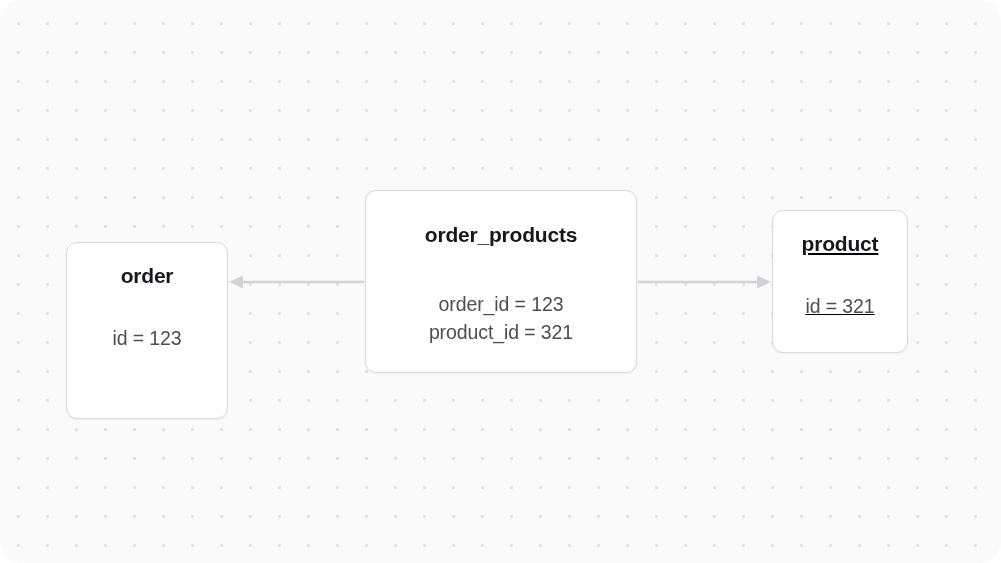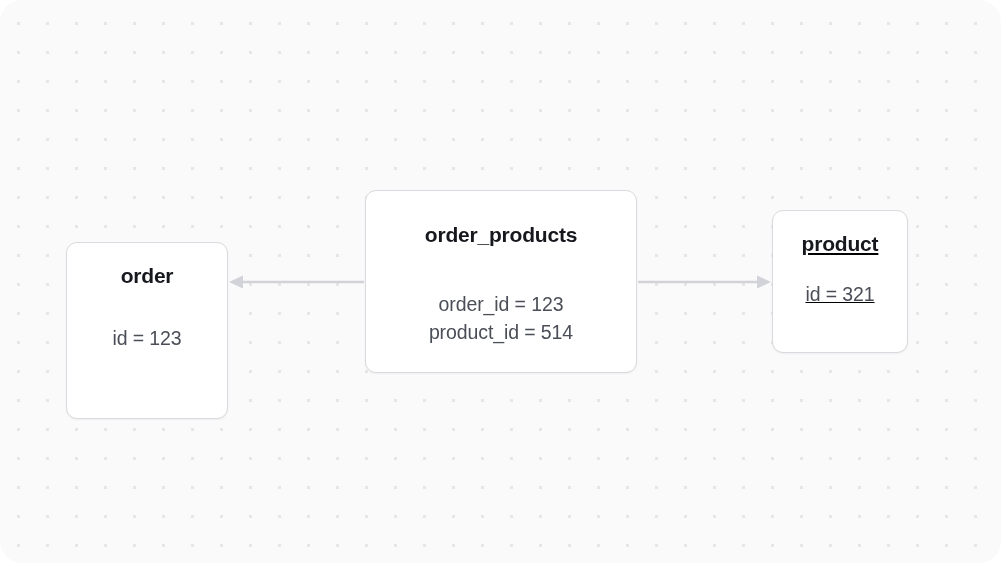--- a/index.html
+++ b/index.html
@@ -95,21 +95,21 @@
 
   
   #node-product {
     left: 772px;
     top: 210px;
     width: 136px;
     height: 143px;
     padding-top: 21px;
     text-decoration: underline;
   }
-  #node-product .node-fields { margin-top: 24px; }
+  #node-product .node-fields { margin-top: 36px; }
 </style>
 </head>
 <body>
 
 <div id="canvas">
 
   <svg class="edge-layer" viewBox="0 0 1001 563" width="1001" height="563" aria-hidden="true">
     <defs>
       <marker id="arrow-left" markerWidth="10" markerHeight="10" refX="9" refY="5" orient="auto-start-reverse" markerUnits="userSpaceOnUse">
         <path d="M 9 0 L 9 10 L 0 5 z" fill="#d2d3d8"></path>
@@ -134,21 +134,21 @@
     <div class="node-title">order</div>
     <div class="node-fields">
       <div class="node-field">id = 123</div>
     </div>
   </div>
 
   <div class="node" id="node-order-products">
     <div class="node-title">order_products</div>
     <div class="node-fields">
       <div class="node-field">order_id = 123</div>
-      <div class="node-field">product_id = 514</div>
+      <div class="node-field">product_id = 321</div>
     </div>
   </div>
 
   <div class="node" id="node-product">
     <div class="node-title">product</div>
     <div class="node-fields">
       <div class="node-field">id = 321</div>
     </div>
   </div>
 

